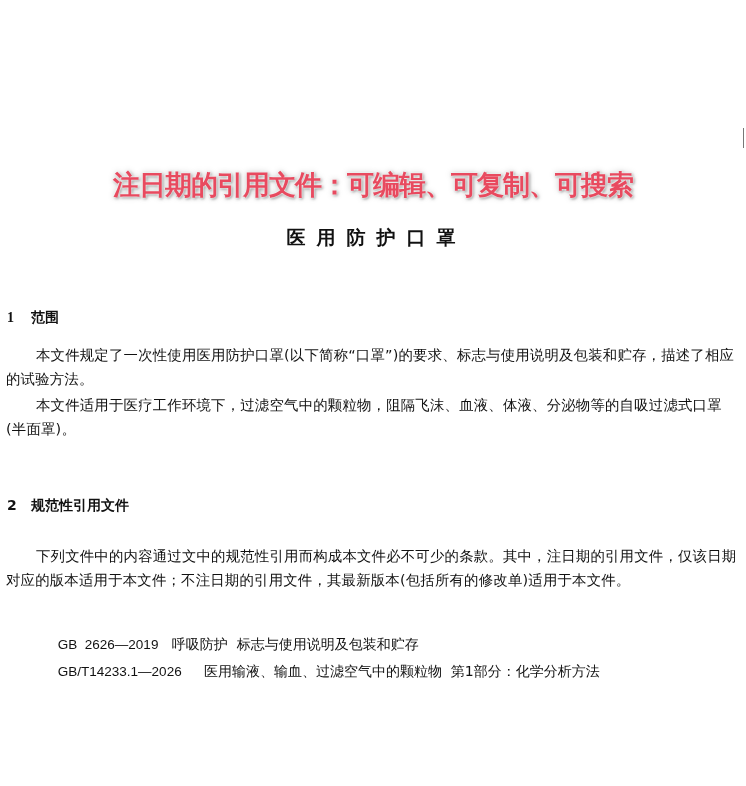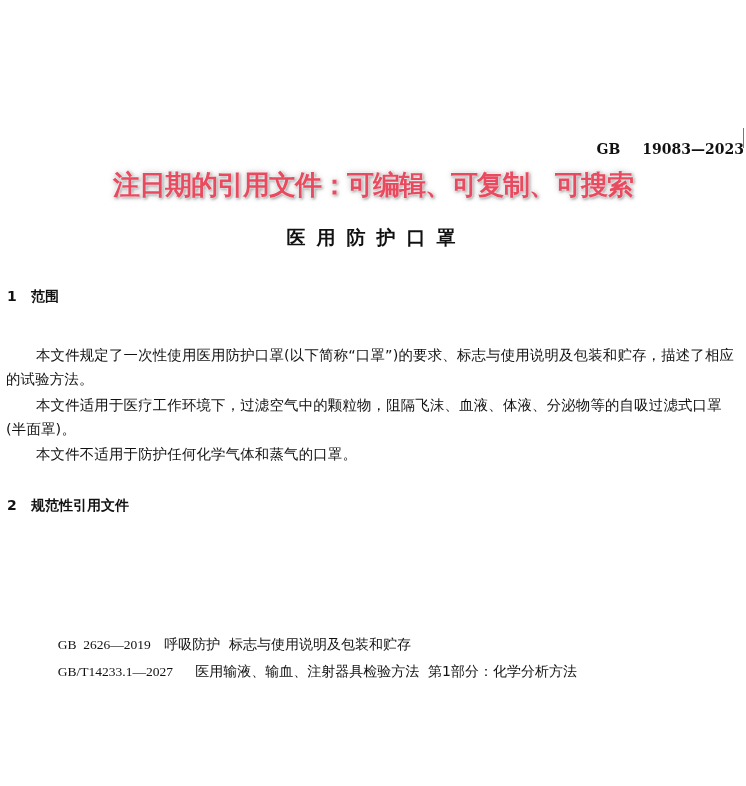--- a/index.html
+++ b/index.html
@@ -57,21 +57,21 @@
   }
   .doc-title {
     position: absolute; left: 0; top: 225px; width: 753px; text-align: center;
     font-family: "DejaVu Sans", "Liberation Sans", sans-serif; font-weight: bold; font-size: 19px; letter-spacing: 11px; color: #111;
   }
   .h { position: absolute; left: 7px; font-family: "DejaVu Sans", "Liberation Sans", sans-serif; font-weight: bold; font-size: 14px; color: #111; }
   .h .num { display: inline-block; width: 24px; }
   .p { position: absolute; left: 6px; width: 736px; font-size: 14.4px; line-height: 24px; color: #111; letter-spacing: 0.2px; }
   .p .indent { display: inline-block; width: 30px; }
   .ref { position: absolute; left: 40px; font-size: 14px; color: #111; white-space: pre; }
-  .ref .code { font-family: Liberation Serif, serif; font-size: 13.5px; }
+  .ref .code { font-family: Liberation Sans, sans-serif; font-size: 13.5px; }
 </style>
 </head>
 <body>
 
 <div class="menubar">
   <div class="item" style="padding-left:0;">
     <span style="display:inline-block;width:6px;height:10px;border-top:1px solid #555;border-bottom:1px solid #555;margin-right:8px;position:relative;">
       <span style="position:absolute;left:0;top:3.5px;width:6px;height:1px;background:#555;"></span>
     </span>
     <span>文件</span>
@@ -354,48 +354,45 @@
         <rect x="1" y="1" width="12" height="12" fill="none" stroke="#444" stroke-width="1.2"></rect>
         <path d="M7 1v12M1 7h12" stroke="#bbb" stroke-dasharray="1 1"></path>
       </svg>
     <span class="caret">▾</span>
   </div>
 </div>
 
 <div class="doc" style="top:0;">
   <div class="cursor-line"></div>
 
-  <div class="std-no">
-    <span>GB</span><span class="gap"></span><span>19083—2023</span>
-  </div>
 
   <div class="promo">注日期的引用文件：可编辑、可复制、可搜索</div>
 
   <div class="doc-title">医用防护口罩</div>
 
-  <div class="h" style="top:288px;">
+  <div class="h" style="top:309px;font-family:Liberation Serif, serif;">
     <span class="num">1</span><span>范围</span>
   </div>
   <div class="p" style="top:393px;">
     <span class="indent"></span><span>本文件适用于医疗工作环境下，过滤空气中的颗粒物，阻隔飞沫、血液、体液、分泌物等的自吸过滤式口罩(半面罩)。</span>
   </div>
   <div class="p" style="top:343px;">
     <span class="indent"></span><span>本文件规定了一次性使用医用防护口罩(以下简称“口罩”)的要求、标志与使用说明及包装和贮存，描述了相应的试验方法。</span>
   </div>
-  <div class="p" style="top:442px;">
-    <span class="indent"></span><span>本文件不适用于防护任何化学气体和蒸气的口罩。</span>
-  </div>
 
   <div class="h" style="top:497px;">
     <span class="num">2</span><span>规范性引用文件</span>
   </div>
+  <div class="p" style="top:544px;">
+    <span class="indent"></span><span>下列文件中的内容通过文中的规范性引用而构成本文件必不可少的条款。其中，注日期的引用文件，仅该日期对应的版本适用于本文件；不注日期的引用文件，其最新版本(包括所有的修改单)适用于本文件。</span>
+  </div>
 
   <div class="ref" style="top:620px;">
     <span class="code">GB  2626—2019</span>   <span>呼吸防护  标志与使用说明及包装和贮存</span>
   </div>
   <div class="ref" style="top:647px;">
-    <span class="code">GB/T14233.1—2027</span>     <span>医用输液、输血、注射器具检验方法  第1部分：化学分析方法</span>
+    <span class="code">GB/T14233.1—2026</span>     <span>医用输液、输血、过滤空气中的颗粒物  第1部分：化学分析方法</span>
   </div>
   <div class="ref" style="top:668px;">
       
   </div>
 
 </div>
 
 </body></html>

